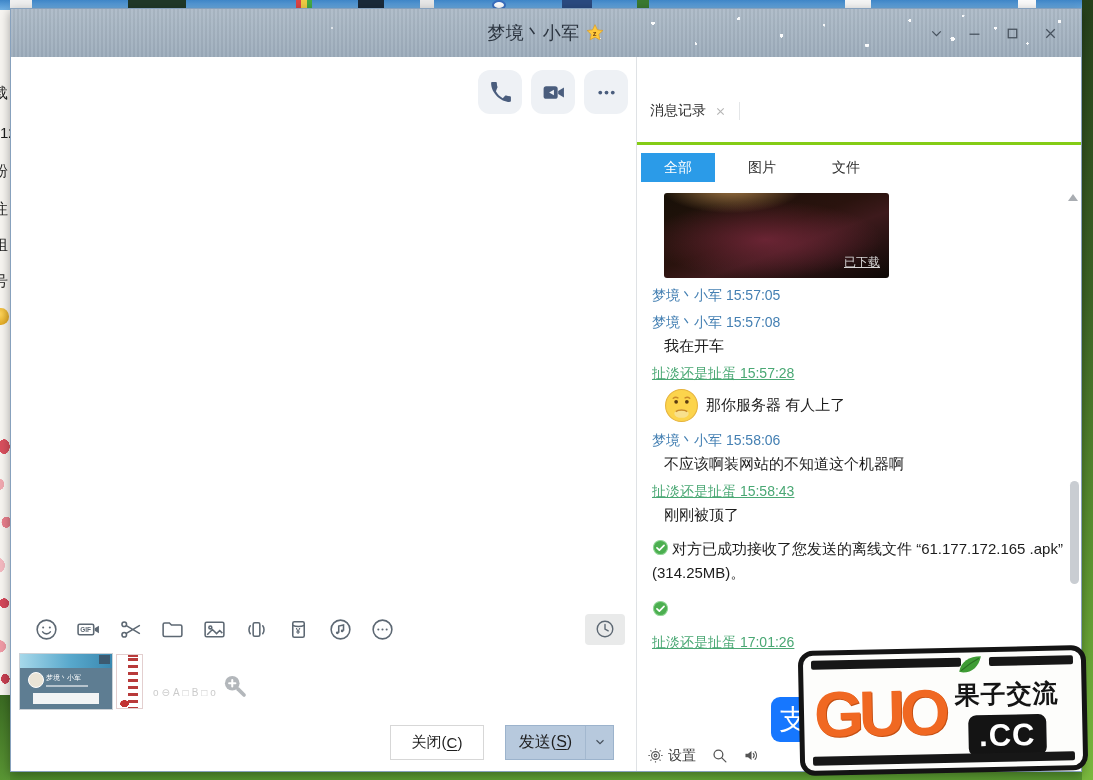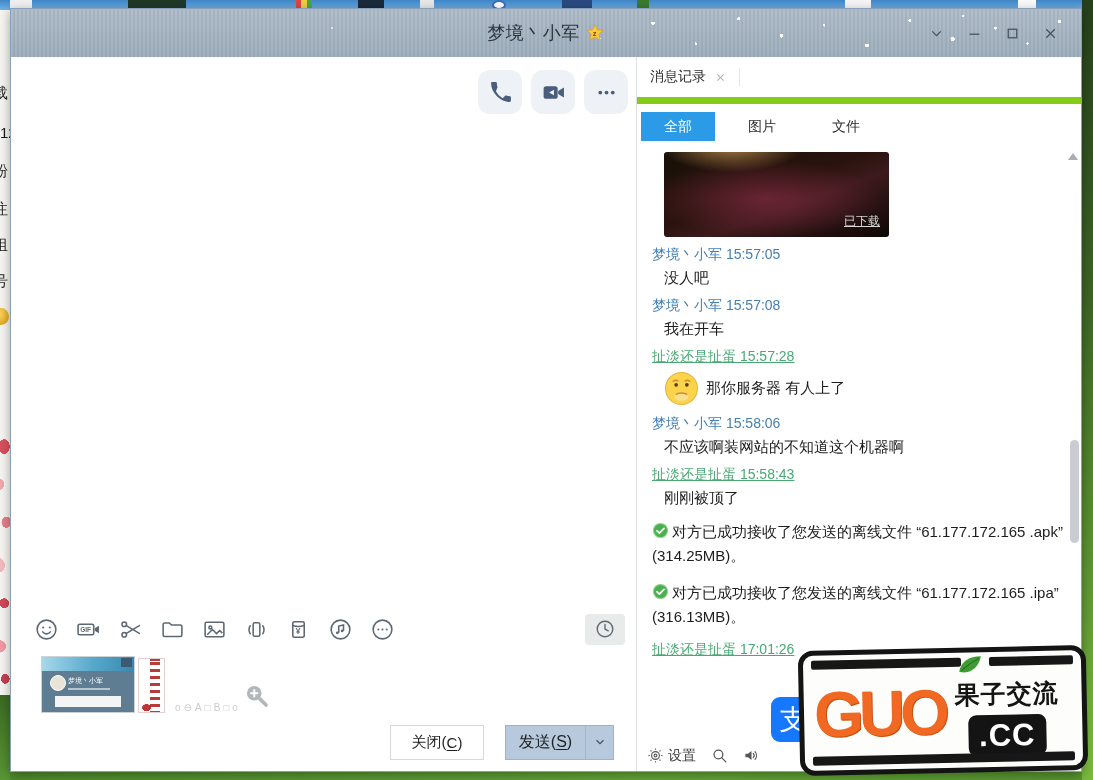--- a/index.html
+++ b/index.html
@@ -69,21 +69,21 @@
     display:flex;align-items:center;justify-content:center;color:#4a5d7d;}
   .action-btn svg{width:25px;height:25px;}
 
   .toolbar{height:36px;flex:0 0 36px;display:flex;align-items:center;gap:17px;padding:0 11px 0 23px;color:#5d6873;}
   .tb-icon{width:25px;height:25px;display:flex;align-items:center;justify-content:center;}
   .tb-icon svg{width:25px;height:25px;}
   .history-btn{margin-left:auto;width:40px;height:31px;background:#e9eaea;border-radius:4px;
     display:flex;align-items:center;justify-content:center;color:#5d6873;}
   .history-btn svg{width:22px;height:22px;}
 
-  .input-area{height:66px;flex:0 0 66px;display:flex;align-items:flex-end;padding-left:30px;}
+  .input-area{height:66px;flex:0 0 66px;display:flex;align-items:center;padding-left:8px;}
   .thumb1{position:relative;width:92px;height:55px;margin-top:3px;background:#5e7d92;
     border:1px solid #ccd2d7;overflow:hidden;flex:0 0 auto;}
   .t1-sky{position:absolute;top:0;left:0;right:0;height:14px;
     background:linear-gradient(90deg,#a6d8ea,#58a8cc 55%,#3a88b0);}
   .t1-badge{position:absolute;top:1px;right:2px;width:11px;height:9px;background:#3c5a70;}
   .t1-avatar{position:absolute;top:18px;left:8px;width:14px;height:14px;border-radius:50%;
     background:#eae4d6;border:1px solid #fff;}
   .t1-name{position:absolute;top:19px;left:26px;color:#fff;font-size:7px;white-space:nowrap;}
   .t1-line{position:absolute;top:31px;left:26px;width:42px;height:2px;background:rgba(255,255,255,.55);}
   .t1-btn{position:absolute;bottom:5px;left:13px;right:13px;height:11px;background:#f2f4f5;}
@@ -101,21 +101,21 @@
   .btn-close{width:94px;height:35px;background:#fff;border:1px solid #d7d7d7;font-size:15px;color:#1f1f1f;
     display:flex;align-items:center;justify-content:center;}
   .btn-send{height:35px;display:flex;border:1px solid #9cb3cc;background:#b7c9dd;color:#1f1f1f;box-sizing:border-box;}
   .send-label{width:79px;display:flex;align-items:center;justify-content:center;font-size:15px;}
   .send-caret{width:27px;border-left:1px solid #a3b8cf;display:flex;align-items:center;justify-content:center;color:#46505c;}
   .send-caret svg{width:14px;height:14px;}
   u{text-underline-offset:2px;}
 
   
   .right-pane{flex:1;border-left:1px solid #dfe2e5;display:flex;flex-direction:column;position:relative;background:#fff;min-width:0;}
-  .tabbar{height:40px;flex:0 0 40px;border-bottom:7px solid #84cc16;display:flex;align-items:center;}
+  .tabbar{height:40px;flex:0 0 40px;border-bottom:3px solid #84cc16;display:flex;align-items:flex-start;margin-top:45px;}
   .rtab{display:flex;align-items:center;gap:9px;padding:0 13px;border-right:1px solid #e4e6e8;font-size:14px;color:#2e2e2e;}
   .rtab svg{width:11px;height:11px;color:#b5b5b5;}
   .filters{height:44px;flex:0 0 44px;display:flex;align-items:center;padding-left:4px;gap:10px;}
   .filter{width:74px;height:29px;line-height:29px;text-align:center;font-size:14px;color:#2e2e2e;}
   .filter.active{background:#2b9be8;color:#fff;}
 
   .msg-list{flex:1;position:relative;padding:2px 16px 0 15px;overflow:hidden;}
   .msg-image{width:225px;height:85px;margin:2px 0 9px 12px;border-radius:3px;position:relative;
     background:
       radial-gradient(120px 45px at 30% -8%,rgba(214,160,92,.75),transparent 60%),
@@ -368,21 +368,20 @@
           <div class="filter">文件</div>
         </div>
 
         <div class="msg-list">
           <div class="scroll-up"></div>
           <div class="scroll-thumb"></div>
         <div class="msg-image">
               <span class="img-overlay">已下载</span>
             </div>
             <div class="msg-meta blue"><span>梦境丶小军</span><span> 15:57:05</span></div>
-            <div class="msg-text">没人吧</div>
             <div class="msg-meta blue"><span>梦境丶小军</span><span> 15:57:08</span></div>
             <div class="msg-text">我在开车</div>
             <div class="msg-meta green"><span>扯淡还是扯蛋</span><span> 15:57:28</span></div>
             <div class="msg-emoji">
               <svg viewBox="0 0 34 34">
     <circle cx="17" cy="17" r="15.5" fill="#fcd44c" stroke="#e6b33c" stroke-width="1"></circle>
     <path d="M9 10c1.5-1.2 3-1.2 4.5-.4 M25 10c-1.5-1.2-3-1.2-4.5-.4" stroke="#c98a2a" stroke-width="1.4" fill="none" stroke-linecap="round"></path>
     <circle cx="11.8" cy="13.4" r="1.8" fill="#5a3a10"></circle>
     <circle cx="22.2" cy="13.4" r="1.8" fill="#5a3a10"></circle>
     <ellipse cx="17" cy="25" rx="7" ry="4" fill="#f8e08e"></ellipse>
@@ -394,21 +393,21 @@
             <div class="msg-text">不应该啊装网站的不知道这个机器啊</div>
             <div class="msg-meta green"><span>扯淡还是扯蛋</span><span> 15:58:43</span></div>
             <div class="msg-text">刚刚被顶了</div>
             <div class="msg-file"><svg viewBox="0 0 24 24">
     <circle cx="12" cy="12" r="10" fill="#4caf50" stroke="#8fd694" stroke-width="1.5"></circle>
     <path d="M7 12.5l3.4 3.2L17 9" stroke="#fff" stroke-width="2.4" fill="none" stroke-linecap="round" stroke-linejoin="round"></path>
   </svg><span>对方已成功接收了您发送的离线文件 “61.177.172.165 .apk” (314.25MB)。</span></div>
             <div class="msg-file"><svg viewBox="0 0 24 24">
     <circle cx="12" cy="12" r="10" fill="#4caf50" stroke="#8fd694" stroke-width="1.5"></circle>
     <path d="M7 12.5l3.4 3.2L17 9" stroke="#fff" stroke-width="2.4" fill="none" stroke-linecap="round" stroke-linejoin="round"></path>
-  </svg><span>对方已成功接收了您发送的离线文件 “61.177.172.165 .ipa” (316.13MB)。</span></div>
+  </svg></div>
             <div class="msg-meta green"><span>扯淡还是扯蛋</span><span> 17:01:26</span></div>
           </div>
 
         <div class="right-footer">
           <div class="rf-item">
             <svg viewBox="0 0 24 24" fill="none" stroke="currentColor" stroke-width="1.6">
               <circle cx="12" cy="12" r="5.5"></circle>
                 <circle cx="12" cy="12" r="2"></circle>
               <path d="M12 4V2M12 22v-2M20 12h2M2 12h2M17.7 6.3l1.4-1.4M4.9 19.1l1.4-1.4M17.7 17.7l1.4 1.4M4.9 4.9l1.4 1.4"></path>
             </svg>

